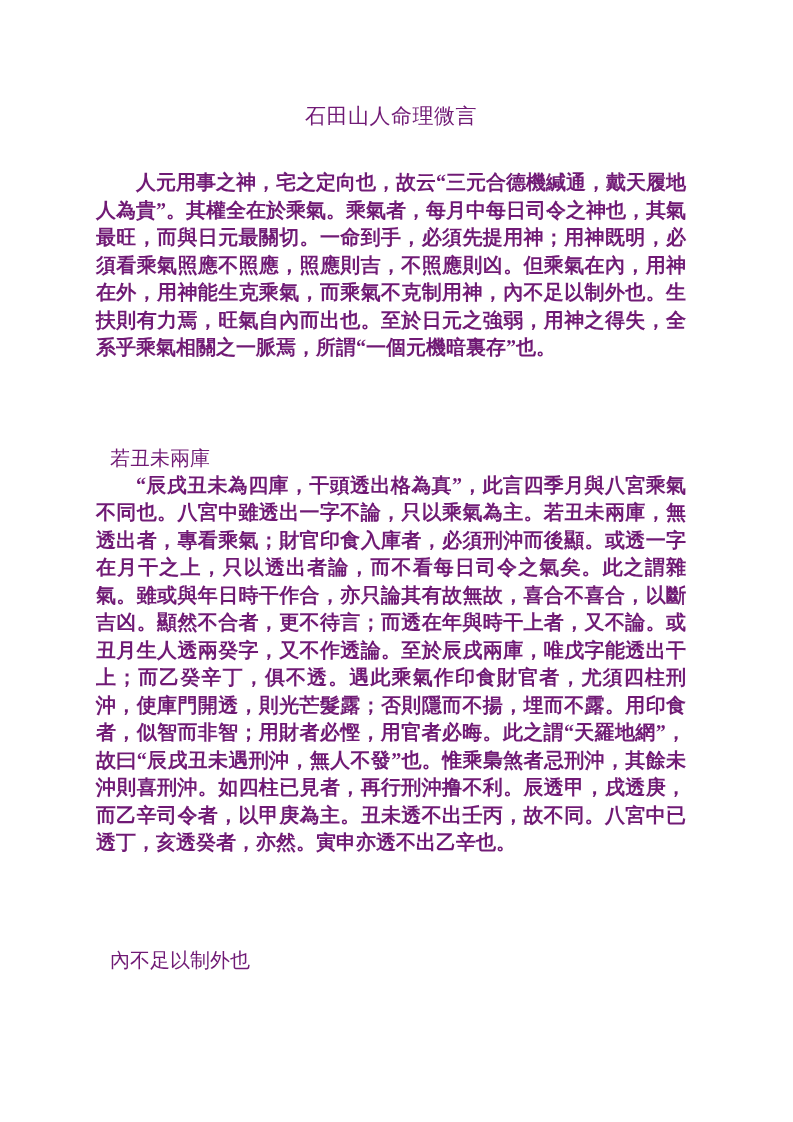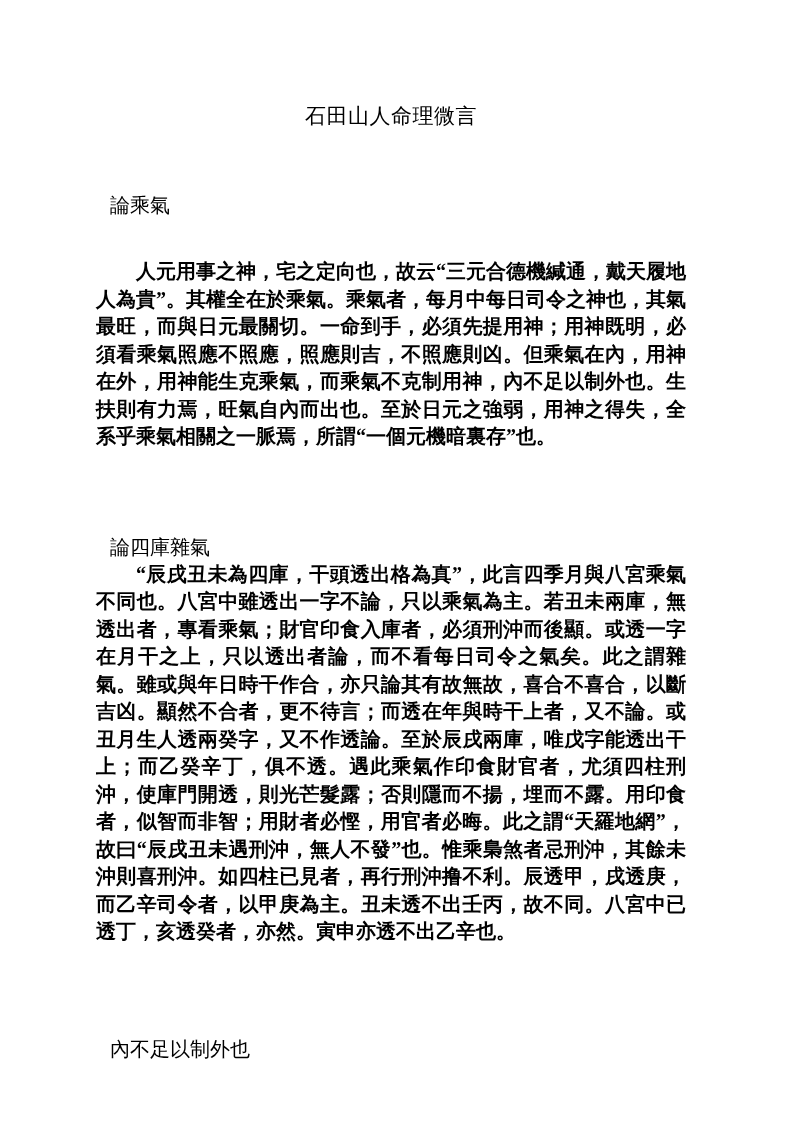--- a/index.html
+++ b/index.html
@@ -9,21 +9,21 @@
   }
   .page {
     position: relative;
     width: 793px;
     height: 1122px;
     box-sizing: border-box;
     padding: 102px 107px 0 96px;
     background: #ffffff;
     overflow: hidden;
     font-family: "Liberation Serif", "DejaVu Serif", serif;
-    color: #000000;
+    color: #701a75;
   }
   .doc-title {
     margin: 0;
     font-size: 21px;
     line-height: 28px;
     font-weight: normal;
     text-align: center;
     letter-spacing: 0.5px;
   }
   .section-heading {
@@ -50,26 +50,25 @@
   .section-3 .section-heading { margin-top: 90px; }
 </style>
 </head>
 <body>
 
 <div class="page">
 
   <h1 class="doc-title">石田山人命理微言</h1>
 
   <div class="section section-1">
-    <h2 class="section-heading">論乘氣</h2>
     <p class="doc-paragraph">人元用事之神，宅之定向也，故云“三元合德機緘通，戴天履地人為貴”。其權全在於乘氣。乘氣者，每月中每日司令之神也，其氣最旺，而與日元最關切。一命到手，必須先提用神；用神既明，必須看乘氣照應不照應，照應則吉，不照應則凶。但乘氣在內，用神在外，用神能生克乘氣，而乘氣不克制用神，內不足以制外也。生扶則有力焉，旺氣自內而出也。至於日元之強弱，用神之得失，全系乎乘氣相關之一脈焉，所謂“一個元機暗裏存”也。</p>
   </div>
 
   <div class="section section-2">
-    <h2 class="section-heading">論四庫雜氣</h2>
+    <h2 class="section-heading">若丑未兩庫</h2>
     <p class="doc-paragraph">“辰戌丑未為四庫，干頭透出格為真”，此言四季月與八宮乘氣不同也。八宮中雖透出一字不論，只以乘氣為主。若丑未兩庫，無透出者，專看乘氣；財官印食入庫者，必須刑沖而後顯。或透一字在月干之上，只以透出者論，而不看每日司令之氣矣。此之謂雜氣。雖或與年日時干作合，亦只論其有故無故，喜合不喜合，以斷吉凶。顯然不合者，更不待言；而透在年與時干上者，又不論。或丑月生人透兩癸字，又不作透論。至於辰戌兩庫，唯戊字能透出干上；而乙癸辛丁，俱不透。遇此乘氣作印食財官者，尤須四柱刑沖，使庫門開透，則光芒髮露；否則隱而不揚，埋而不露。用印食者，似智而非智；用財者必慳，用官者必晦。此之謂“天羅地網”，故曰“辰戌丑未遇刑沖，無人不發”也。惟乘梟煞者忌刑沖，其餘未沖則喜刑沖。如四柱已見者，再行刑沖撸不利。辰透甲，戌透庚，而乙辛司令者，以甲庚為主。丑未透不出壬丙，故不同。八宮中已透丁，亥透癸者，亦然。寅申亦透不出乙辛也。</p>
   </div>
 
   <div class="section section-3">
     <h2 class="section-heading">內不足以制外也</h2>
   </div>
 
 </div>
 
 </body></html>

